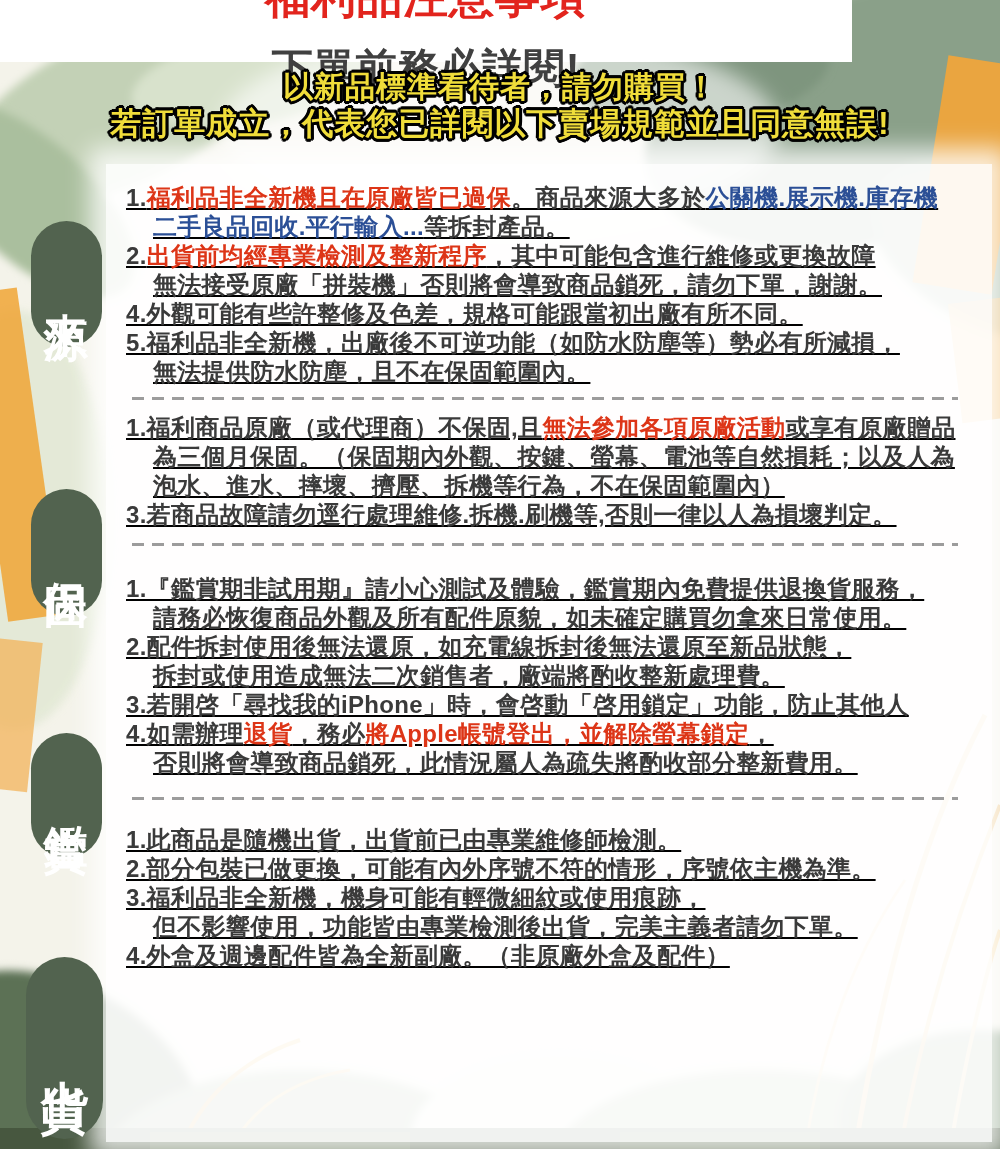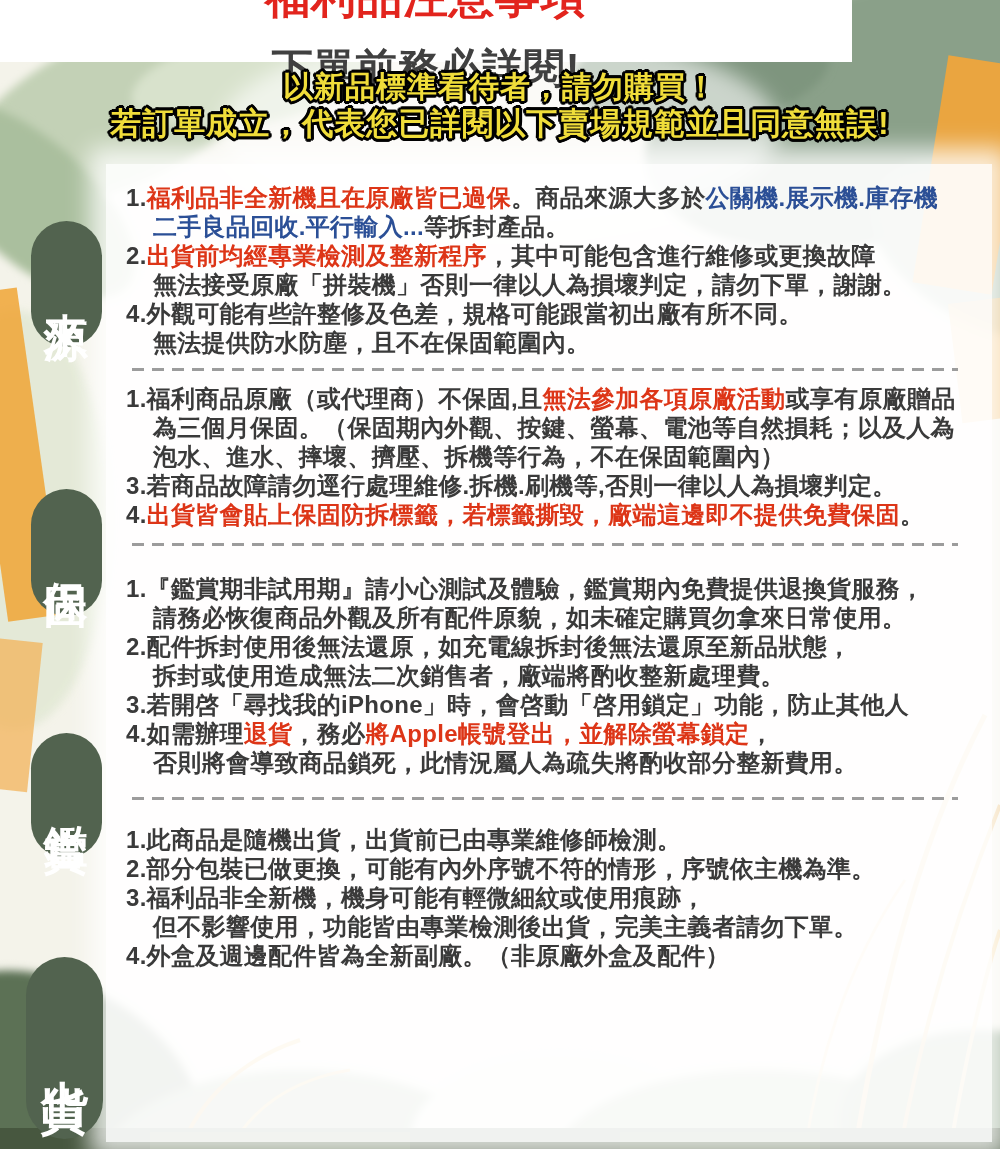--- a/index.html
+++ b/index.html
@@ -30,21 +30,21 @@
       -2px -2px 0 #000,2px -2px 0 #000,-2px 2px 0 #000,2px 2px 0 #000,
       -3px -1px 0 #000,3px 1px 0 #000,-1px 3px 0 #000,1px -3px 0 #000;
   }
   .subtitle.l2{font-size:31px;text-align:center;}
   .content-panel{
     position:absolute;left:106px;top:164px;width:886px;height:978px;z-index:1;
     background:rgba(255,255,255,0.92);
     box-shadow:0 0 22px 16px rgba(255,255,255,0.78);
     padding:19px 8px 0 20px;
   }
-  .section{white-space:nowrap;}
+  .section{white-space:nowrap;text-decoration:underline;}
   .line{font-size:24px;line-height:29px;color:var(--text);letter-spacing:0.3px;}
   .line.cont{padding-left:27px;}
   .c-black{color:var(--text);}
   .c-red{color:var(--red);}
   .c-blue{color:var(--blue);}
   .sep{
     height:3px;margin:11px 26px 13px 6px;
     background:repeating-linear-gradient(90deg,var(--sep) 0 12px,transparent 12px 20px);
   }
   .sep.s2{margin-top:14px;margin-bottom:28px;}
@@ -122,31 +122,31 @@
 <div class="pill pill-0">來源</div>
 <div class="pill pill-1">保固</div>
 <div class="pill pill-2">鑑賞</div>
 <div class="pill pill-3">出貨</div>
 
 <main class="content-panel">
   <section class="section">
       <div class="line"><span class="c-black">1.</span><span class="c-red">福利品非全新機且在原廠皆已過保</span><span class="c-black">。商品來源大多於</span><span class="c-blue">公關機.展示機.庫存機</span></div>
       <div class="line cont"><span class="c-blue">二手良品回收.平行輸入...</span><span class="c-black">等拆封產品。</span></div>
       <div class="line"><span class="c-black">2.</span><span class="c-red">出貨前均經專業檢測及整新程序</span><span class="c-black">，其中可能包含進行維修或更換故障</span></div>
-      <div class="line cont"><span class="c-black">無法接受原廠「拼裝機」否則一律以人為損壞判定，請勿下單，謝謝。</span></div>
+      <div class="line cont"><span class="c-black">無法接受原廠「拼裝機」否則將會導致商品鎖死，請勿下單，謝謝。</span></div>
       <div class="line"><span class="c-black">4.外觀可能有些許整修及色差，規格可能跟當初出廠有所不同。</span></div>
+      <div class="line"><span class="c-black">5.福利品非全新機，出廠後不可逆功能（如防水防塵等）勢必有所減損，</span></div>
       <div class="line cont"><span class="c-black">無法提供防水防塵，且不在保固範圍內。</span></div>
     </section>
   <div class="sep s1"></div>
   <section class="section">
       <div class="line"><span class="c-black">1.福利商品原廠（或代理商）不保固,且</span><span class="c-red">無法參加各項原廠活動</span><span class="c-black">或享有原廠贈品</span></div>
       <div class="line cont"><span class="c-black">為三個月保固。（保固期內外觀、按鍵、螢幕、電池等自然損耗；以及人為</span></div>
       <div class="line cont"><span class="c-black">泡水、進水、摔壞、擠壓、拆機等行為，不在保固範圍內）</span></div>
       <div class="line"><span class="c-black">3.若商品故障請勿逕行處理維修.拆機.刷機等,否則一律以人為損壞判定。</span></div>
-      <div class="line"><span class="c-black">4.</span><span class="c-red">出貨皆會貼上保固防拆標籤，若標籤撕毀，廠端這邊即不提供免費保固</span><span class="c-black">。</span></div>
     </section>
   <div class="sep s2"></div>
   <section class="section">
       <div class="line"><span class="c-black">1.『鑑賞期非試用期』請小心測試及體驗，鑑賞期內免費提供退換貨服務，</span></div>
       <div class="line cont"><span class="c-black">請務必恢復商品外觀及所有配件原貌，如未確定購買勿拿來日常使用。</span></div>
       <div class="line"><span class="c-black">2.配件拆封使用後無法還原，如充電線拆封後無法還原至新品狀態，</span></div>
       <div class="line cont"><span class="c-black">拆封或使用造成無法二次銷售者，廠端將酌收整新處理費。</span></div>
       <div class="line"><span class="c-black">3.若開啓「尋找我的iPhone」時，會啓動「啓用鎖定」功能，防止其他人</span></div>
       <div class="line"><span class="c-black">4.如需辦理</span><span class="c-red">退貨</span><span class="c-black">，務必</span><span class="c-red">將Apple帳號登出，並解除螢幕鎖定</span><span class="c-black">，</span></div>
       <div class="line cont"><span class="c-black">否則將會導致商品鎖死，此情況屬人為疏失將酌收部分整新費用。</span></div>

